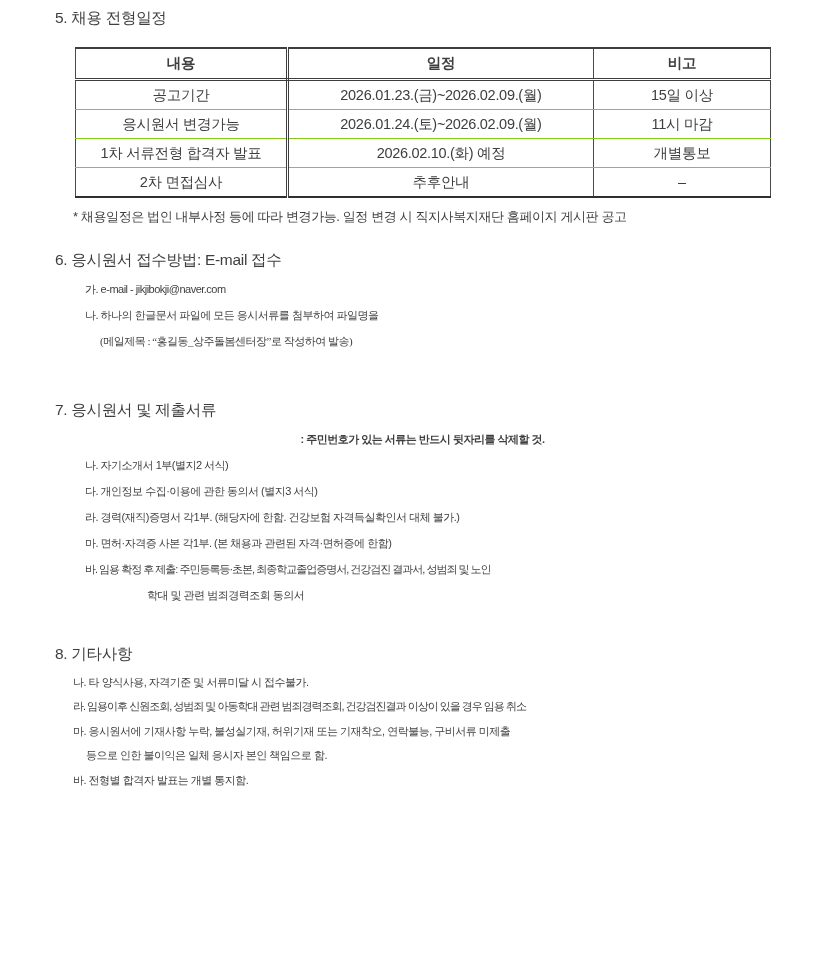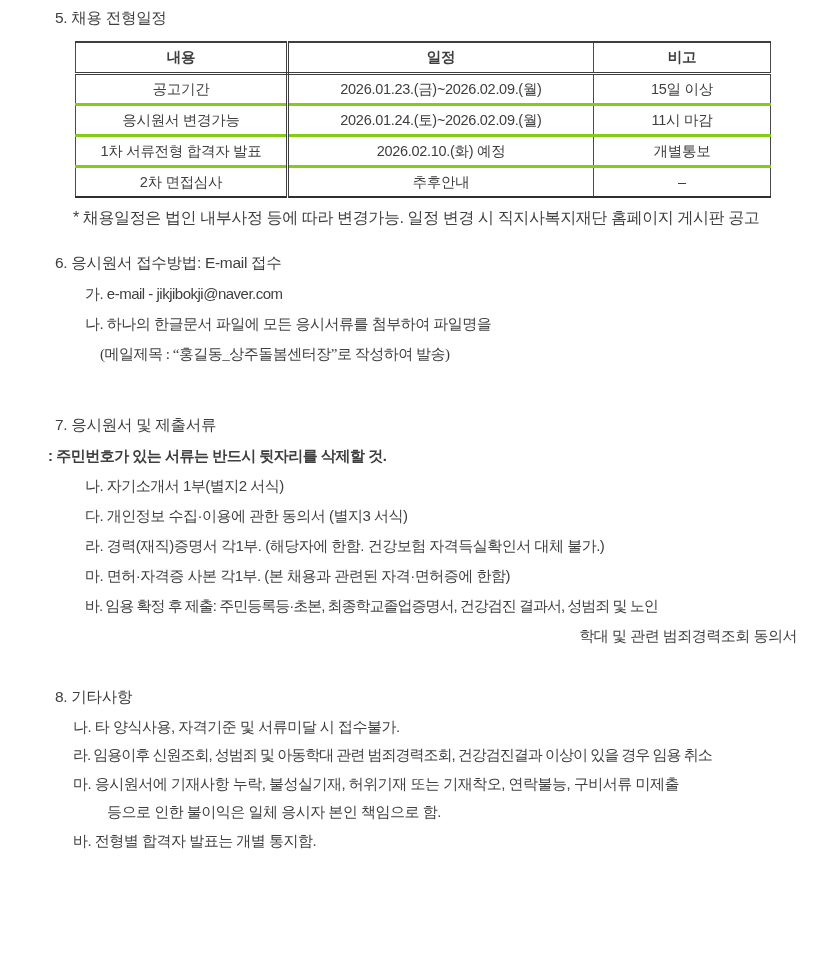--- a/index.html
+++ b/index.html
@@ -16,79 +16,80 @@
     font-size:15.5px;
     font-weight:400;
     letter-spacing:-0.3px;
     white-space:nowrap;
   }
 
   
   table.sched{
     border-collapse:collapse;
     table-layout:fixed;
-    margin:12px 0 0 20px;
+    margin:18px 0 0 20px;
     width:695px;
     font-size:14.5px;
     letter-spacing:-0.3px;
   }
   table.sched col.c1{width:212px;}
   table.sched col.c2{width:306px;}
   table.sched col.c3{width:177px;}
   table.sched th, table.sched td{
     text-align:center;
     vertical-align:middle;
     padding:0 2px;
     height:28px;
     border-left:1px solid #4a4a4a;
     border-right:1px solid #4a4a4a;
-    border-bottom:3px solid #84cc16;
+    border-bottom:1px solid #84cc16;
     white-space:nowrap;
     overflow:hidden;
   }
   table.sched tr.head th{
     height:29px;
     font-weight:700;
     border-top:2px solid #3e3e3e;
     border-bottom:3px double #3e3e3e;
   }
   table.sched th:first-child, table.sched td:first-child{
     border-right:3px double #3e3e3e;
   }
   table.sched tr:last-child td{
     border-bottom:2.5px solid #2f2f2f;
   }
 
   .footnote{
     margin:10px 0 0 18px;
-    font-size:16px;
+    font-size:13px;
     letter-spacing:-0.4px;
     white-space:nowrap;
   }
 
   
   .sec{margin-top:0;}
   .sec6-head{margin-top:24px;}
   .sec7-head{margin-top:51px;}
   .sec8-head{margin-top:41px;}
 
   .line{
-    font-size:15px;
+    font-size:11px;
     letter-spacing:-0.5px;
     white-space:nowrap;
     margin-left:30px;   
     margin-top:11px;
   }
   .sec8 .line{margin-left:18px;margin-top:9.5px;}
   .line.cont6{margin-left:45px;font-family:Liberation Serif, serif;}
-  .line.cont7{margin-left:92px;text-align:right;}
-  .sec8 .line.cont8{margin-left:52px;}
+  .line.cont7{margin-left:92px;}
+  .sec8 .line.cont8{margin-left:31px;}
   .line.notice{
     margin-left:-7px;   
     font-weight:700;
+    text-align:center;
   }
   .line.tight{letter-spacing:-1px;}
 </style>
 </head>
 <body>
 
 <div class="doc">
 
   <div class="sec-heading">5. 채용 전형일정</div>
 

